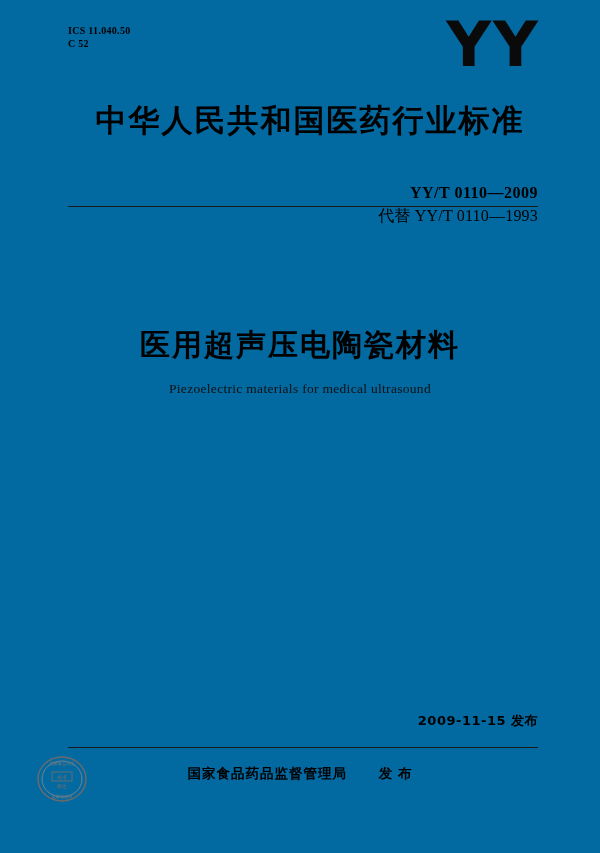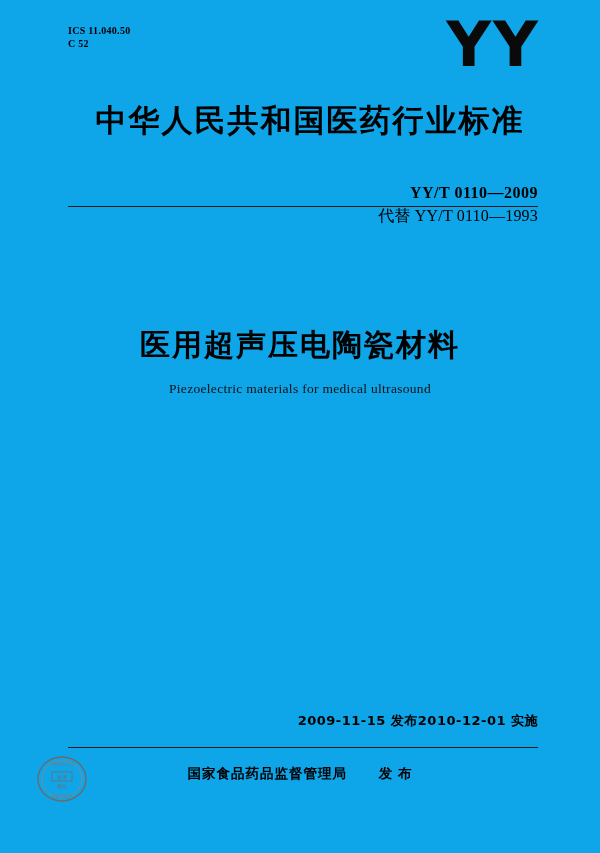--- a/index.html
+++ b/index.html
@@ -4,21 +4,21 @@
 <style>
   html, body {
     margin: 0;
     padding: 0;
     background: #ffffff;
   }
   .page {
     position: relative;
     width: 600px;
     height: 853px;
-    background: #0ea5e9;
+    background: #0369a1;
     font-family: "Liberation Serif", serif;
     color: #111;
     overflow: hidden;
     box-sizing: border-box;
   }
 
   
   .ics-block {
     position: absolute;
     left: 68px;
@@ -181,21 +181,20 @@
 
   <div class="rule rule-top"></div>
 
   <div class="doc-title">医用超声压电陶瓷材料</div>
   <div class="doc-subtitle">Piezoelectric materials for medical ultrasound</div>
 
   <div class="rule rule-bottom"></div>
 
   <div class="date-row">
     <div>2009-11-15 发布</div>
-    <div>2010-12-01 实施</div>
   </div>
 
   <div class="issuer">
     <span>国家食品药品监督管理局</span>
     <span class="gap"></span>
     <span>发 布</span>
   </div>
 
   <div class="seal">
     <svg width="52" height="52" viewBox="0 0 52 52" aria-hidden="true">

